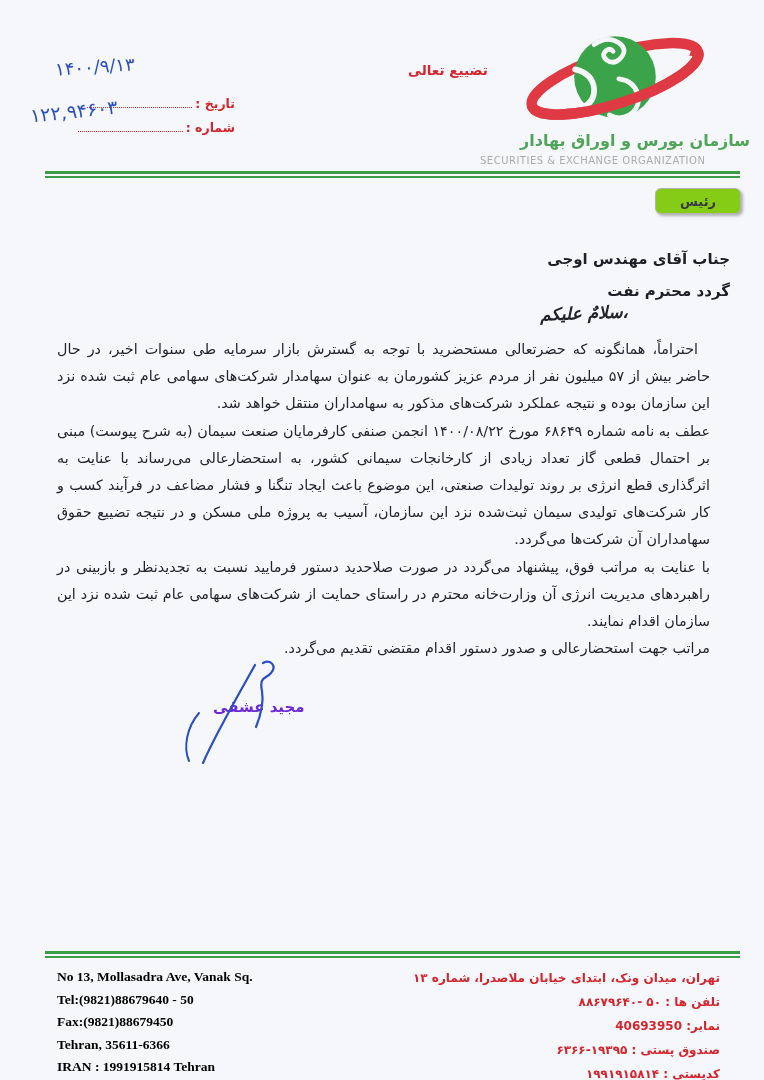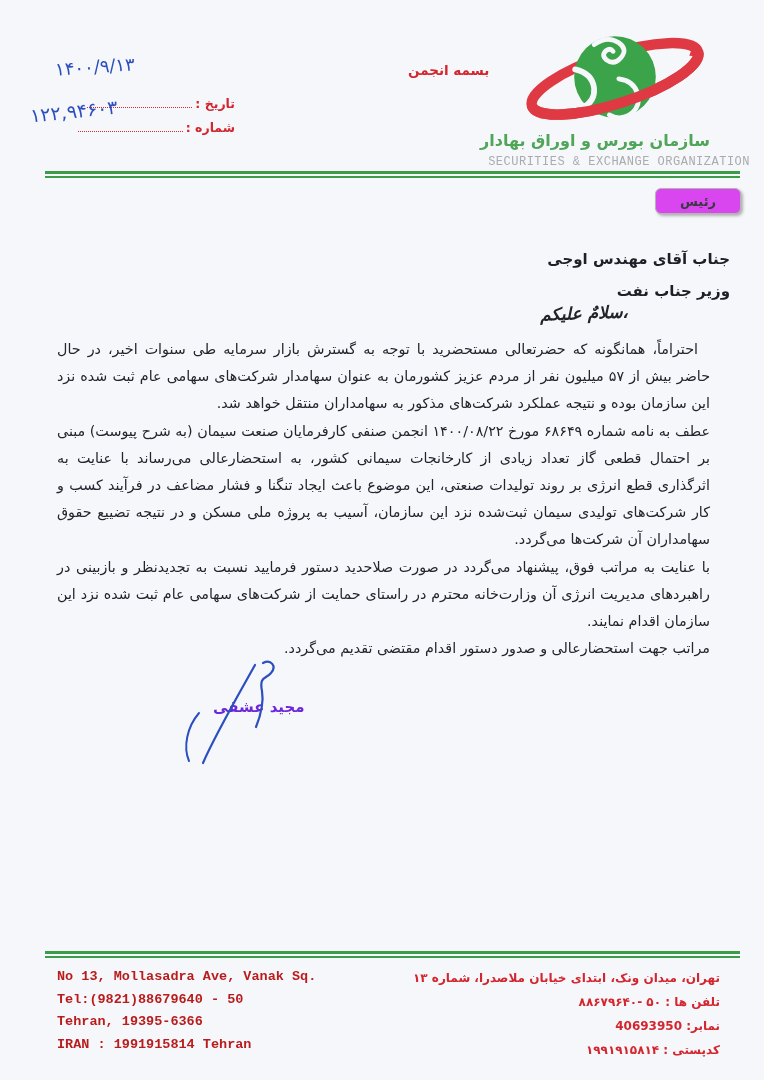--- a/index.html
+++ b/index.html
@@ -14,30 +14,30 @@
   .hand{color:#2b4fc0;font-family:"DejaVu Sans",sans-serif;}
   .date-hand{top:56px;left:55px;font-size:18px;transform:rotate(-4deg);letter-spacing:2px;}
   .num-hand{top:100px;left:30px;font-size:19px;transform:rotate(-6deg);letter-spacing:2px;}
   .field-row{direction:rtl;color:#d3262e;font-size:12.5px;font-weight:bold;}
   .date-row{top:96px;left:60px;width:175px;}
   .num-row{top:120px;left:55px;width:180px;}
   .dotline{display:inline-block;width:105px;border-bottom:1.5px dotted #d3262e;height:10px;margin-right:3px;}
   .bismillah{top:62px;left:408px;color:#d3262e;font-size:13.5px;font-weight:bold;}
 
   .logo-box{top:20px;left:520px;width:190px;height:112px;}
-  .org-fa{top:131px;left:480px;width:270px;text-align:left;color:#4fa558;font-size:16px;font-weight:bold;direction:rtl;}
-  .org-en{top:155px;left:480px;width:270px;text-align:right;color:#a9abac;font-size:12px;letter-spacing:.5px;font-family:Liberation Mono, monospace;}
+  .org-fa{top:131px;left:480px;width:270px;text-align:right;color:#4fa558;font-size:16px;font-weight:bold;direction:rtl;}
+  .org-en{top:155px;left:480px;width:270px;text-align:left;color:#a9abac;font-size:10px;letter-spacing:.5px;}
 
   .rule{left:45px;width:695px;height:2px;border-top:3px solid #3d9c48;border-bottom:2px solid #3d9c48;}
   .rule-top{top:171px;}
   .rule-bottom{top:951px;}
 
   .stamp{
     top:188px;left:655px;width:84px;height:24px;
-    background:#d946ef;border:1px solid #b5b3ad;border-radius:6px;
+    background:#84cc16;border:1px solid #b5b3ad;border-radius:6px;
     box-shadow:2px 2px 3px rgba(90,90,90,.45);
     color:#3a3a40;font-size:13px;font-weight:bold;direction:rtl;
     display:flex;align-items:center;justify-content:center;
   }
 
   
   .recipient{top:243px;left:380px;width:350px;direction:rtl;text-align:right;color:#1f1f28;}
   .recipient .r-line{font-size:15px;font-weight:bold;line-height:32px;}
   .salutation{top:303px;left:540px;font-size:17px;font-weight:bold;font-style:italic;color:#23232b;transform:rotate(-2deg);}
 
@@ -49,36 +49,36 @@
   }
   .body-text p{margin:0;}
   .body-text p.indent{text-indent:12px;}
   .closing{margin:0;}
 
   
   .sig-name{top:698px;left:213px;font-size:15px;font-weight:bold;color:#6d28d9;direction:rtl;}
   .sig-strokes{top:655px;left:175px;width:140px;height:115px;}
 
   
-  .footer-en{top:966px;left:57px;color:#b91c1c;font-family:Liberation Mono, monospace;font-size:13.5px;line-height:22.5px;font-weight:bold;}
+  .footer-en{top:966px;left:57px;color:#000000;font-family:Liberation Serif, serif;font-size:13.5px;line-height:22.5px;font-weight:bold;}
   .footer-fa{top:966px;left:380px;width:340px;direction:rtl;text-align:right;color:#d3262e;font-size:12px;line-height:24px;font-weight:bold;}
 </style>
 </head>
 <body>
 
 <div class="abs hand date-hand">۱۴۰۰/۹/۱۳</div>
 <div class="abs field-row date-row">
   <span>تاریخ :</span><span class="dotline"></span>
 </div>
 <div class="abs hand num-hand">۱۲۲,۹۴۶۰۳</div>
 <div class="abs field-row num-row">
   <span>شماره :</span><span class="dotline"></span>
 </div>
 
-<div class="abs bismillah">بسمه انجمن</div>
+<div class="abs bismillah">تضییع تعالی</div>
 
 <div class="abs logo-box">
   <svg width="190" height="112" viewBox="0 0 200 118">
 
     <g transform="rotate(-18 100 62)">
       <ellipse cx="100" cy="62" rx="92" ry="26" fill="none" stroke="#df3a44" stroke-width="11"></ellipse>
     </g>
 
     <g transform="rotate(-18 100 62)">
       <path d="M188 55 q 8 4 4 12 l -10 -4 z" fill="#df3a44"></path>
@@ -98,21 +98,21 @@
 <div class="abs org-en">SECURITIES &amp; EXCHANGE ORGANIZATION</div>
 
 <div class="abs rule rule-top"></div>
 
 <div class="abs stamp">
   <span>رئیس</span>
 </div>
 
 <div class="abs recipient">
   <div class="r-line">جناب آقای مهندس اوجی</div>
-  <div class="r-line">وزیر جناب نفت</div>
+  <div class="r-line">گردد محترم نفت</div>
 </div>
 <div class="abs salutation">سلامٌ علیکم،</div>
 
 <div class="abs body-text">
   <p class="indent">احتراماً، همانگونه که حضرتعالی مستحضرید با توجه به گسترش بازار سرمایه طی سنوات اخیر، در حال حاضر بیش از ۵۷ میلیون نفر از مردم عزیز کشورمان به عنوان سهامدار شرکت‌های سهامی عام ثبت شده نزد این سازمان بوده و نتیجه عملکرد شرکت‌های مذکور به سهامداران منتقل خواهد شد.</p>
   <p>عطف به نامه شماره ۶۸۶۴۹ مورخ ۱۴۰۰/۰۸/۲۲ انجمن صنفی کارفرمایان صنعت سیمان (به شرح پیوست) مبنی بر احتمال قطعی گاز تعداد زیادی از کارخانجات سیمانی کشور، به استحضارعالی می‌رساند با عنایت به اثرگذاری قطع انرژی بر روند تولیدات صنعتی، این موضوع باعث ایجاد تنگنا و فشار مضاعف در فرآیند کسب و کار شرکت‌های تولیدی سیمان ثبت‌شده نزد این سازمان، آسیب به پروژه ملی مسکن و در نتیجه تضییع حقوق سهامداران آن شرکت‌ها می‌گردد.</p>
   <p>با عنایت به مراتب فوق، پیشنهاد می‌گردد در صورت صلاحدید دستور فرمایید نسبت به تجدیدنظر و بازبینی در راهبردهای مدیریت انرژی آن وزارت‌خانه محترم در راستای حمایت از شرکت‌های سهامی عام ثبت شده نزد این سازمان اقدام نمایند.</p>
   <p class="closing">مراتب جهت استحضارعالی و صدور دستور اقدام مقتضی تقدیم می‌گردد.</p>
 </div>
 
@@ -123,22 +123,24 @@
     <path d="M88 8 c 8 -4 14 3 8 10 c -5 6 -12 3 -9 18 c 2 12 -2 26 -6 36" fill="none" stroke="#2b4fc0" stroke-width="2.2" stroke-linecap="round"></path>
     <path d="M14 106 c -6 -14 -2 -34 10 -48" fill="none" stroke="#2b4fc0" stroke-width="2" stroke-linecap="round"></path>
   </svg>
 </div>
 
 <div class="abs rule rule-bottom"></div>
 
 <div class="abs footer-en">
   <div>No 13, Mollasadra Ave, Vanak Sq.</div>
   <div>Tel:(9821)88679640 - 50</div>
-  <div>Tehran, 19395-6366</div>
+  <div>Fax:(9821)88679450</div>
+  <div>Tehran, 35611-6366</div>
   <div>IRAN : 1991915814 Tehran</div>
 </div>
 
 <div class="abs footer-fa">
   <div>تهران، میدان ونک، ابتدای خیابان ملاصدرا، شماره ۱۳</div>
   <div>تلفن ها : ۵۰ -۸۸۶۷۹۶۴۰</div>
   <div>نمابر: 40693950</div>
+  <div>صندوق پستی : ۱۹۳۹۵-۶۳۶۶</div>
   <div>کدپستی : ۱۹۹۱۹۱۵۸۱۴</div>
 </div>
 
 </body></html>

